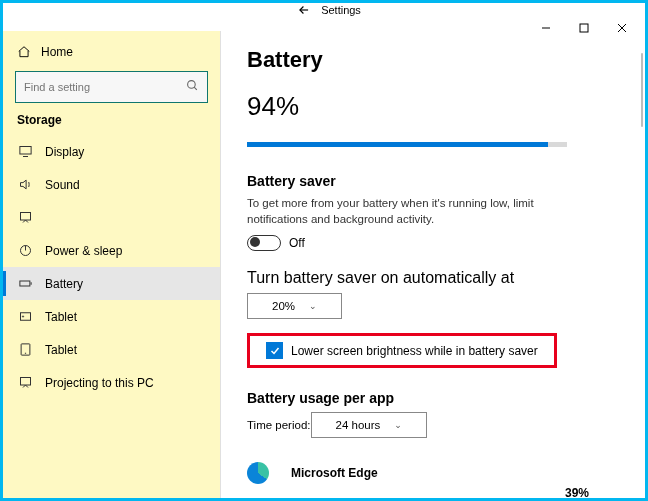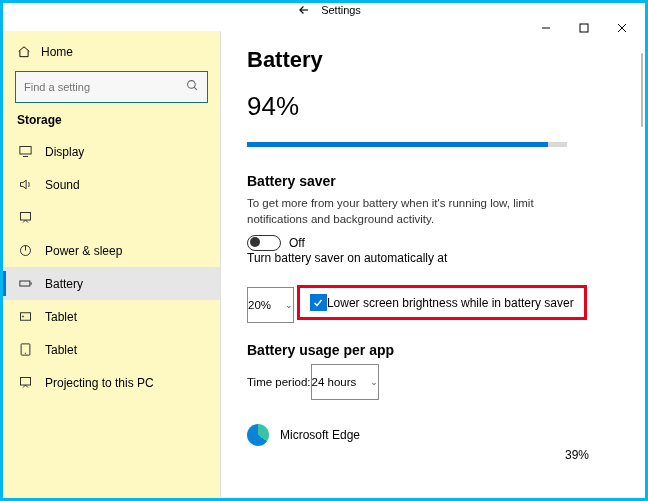--- a/index.html
+++ b/index.html
@@ -23,31 +23,31 @@
   .nav-item.active { background: #e6e6e6; }
   .nav-item.active::before { content: ""; position: absolute; left: 0; top: 4px; bottom: 4px; width: 3px; background: #0078d7; }
   .content { flex: 1; padding: 16px 26px 0 26px; position: relative; overflow: hidden; }
   .scrollbar { position: absolute; right: 2px; top: 22px; width: 2px; height: 74px; background: #bdbdbd; border-radius: 1px; }
   h1 { font-size: 22px; font-weight: 600; margin-bottom: 18px; }
   .pct { font-size: 26px; font-weight: 300; margin-bottom: 20px; }
   .progress { height: 5px; width: 320px; background: #d9d9d9; position: relative; margin-bottom: 26px; }
   .progress .fill { position: absolute; left: 0; top: 0; bottom: 0; background: #0078d7; }
   h2 { font-size: 14px; font-weight: 600; margin-bottom: 6px; }
   .desc { font-size: 11.5px; color: #333; margin-bottom: 8px; line-height: 1.4; max-width: 340px; }
-  .toggle-row { display: flex; align-items: center; gap: 8px; }
+  .toggle-row { display: flex; align-items: center; gap: 8px; margin-bottom: 18px; }
   .toggle { width: 34px; height: 16px; border: 1.5px solid #333; border-radius: 10px; position: relative; }
   .toggle .knob { width: 10px; height: 10px; background: #333; border-radius: 50%; position: absolute; left: 2px; top: 1px; }
-  .sublabel { font-size: 12px; margin-bottom: 6px; }
-  .select { display: inline-flex; align-items: center; border: 1px solid #888; height: 36px; padding: 0 0; font-size: 11.5px; gap: 14px; background: #fff; }
+  .sublabel { font-size: 16px; margin-bottom: 6px; }
+  .select { display: inline-flex; align-items: center; border: 1px solid #888; height: 26px; padding: 0 24px; font-size: 11.5px; gap: 14px; background: #fff; }
   .select .chev { font-size: 9px; color: #555; }
-  .highlight { border: 3px solid #e8001c; display: inline-flex; align-items: center; padding: 6px 10px; margin-top: 14px; margin-bottom: 22px; }
+  .highlight { border: 3px solid #e8001c; display: inline-flex; align-items: center; padding: 6px 16px; gap: 8px; margin-top: 14px; margin-bottom: 22px; }
   .checkbox { width: 17px; height: 17px; background: #0078d7; display: flex; align-items: center; justify-content: center; }
   .checkbox svg { stroke: #fff; }
   .tp-row { display: flex; align-items: center; font-size: 11.5px; margin-bottom: 8px; }
-  .app-row { display: flex; align-items: center; gap: 11px; font-size: 12px; }
+  .app-row { display: flex; align-items: center; gap: 22px; font-size: 12px; font-weight: bold; }
   .edge-icon { width: 22px; height: 22px; border-radius: 50%; background: conic-gradient(#39c2a5 0 35%, #0a84d8 35% 100%); }
   .app-row .pct2 { margin-left: auto; padding-right: 30px; margin-top: 40px; }
   .backarrow svg, .home svg, .icon svg { display: block; }
 </style>
 </head>
 <body>
 
 <div class="frame">
   <div class="titlebar">
     <div class="left">

